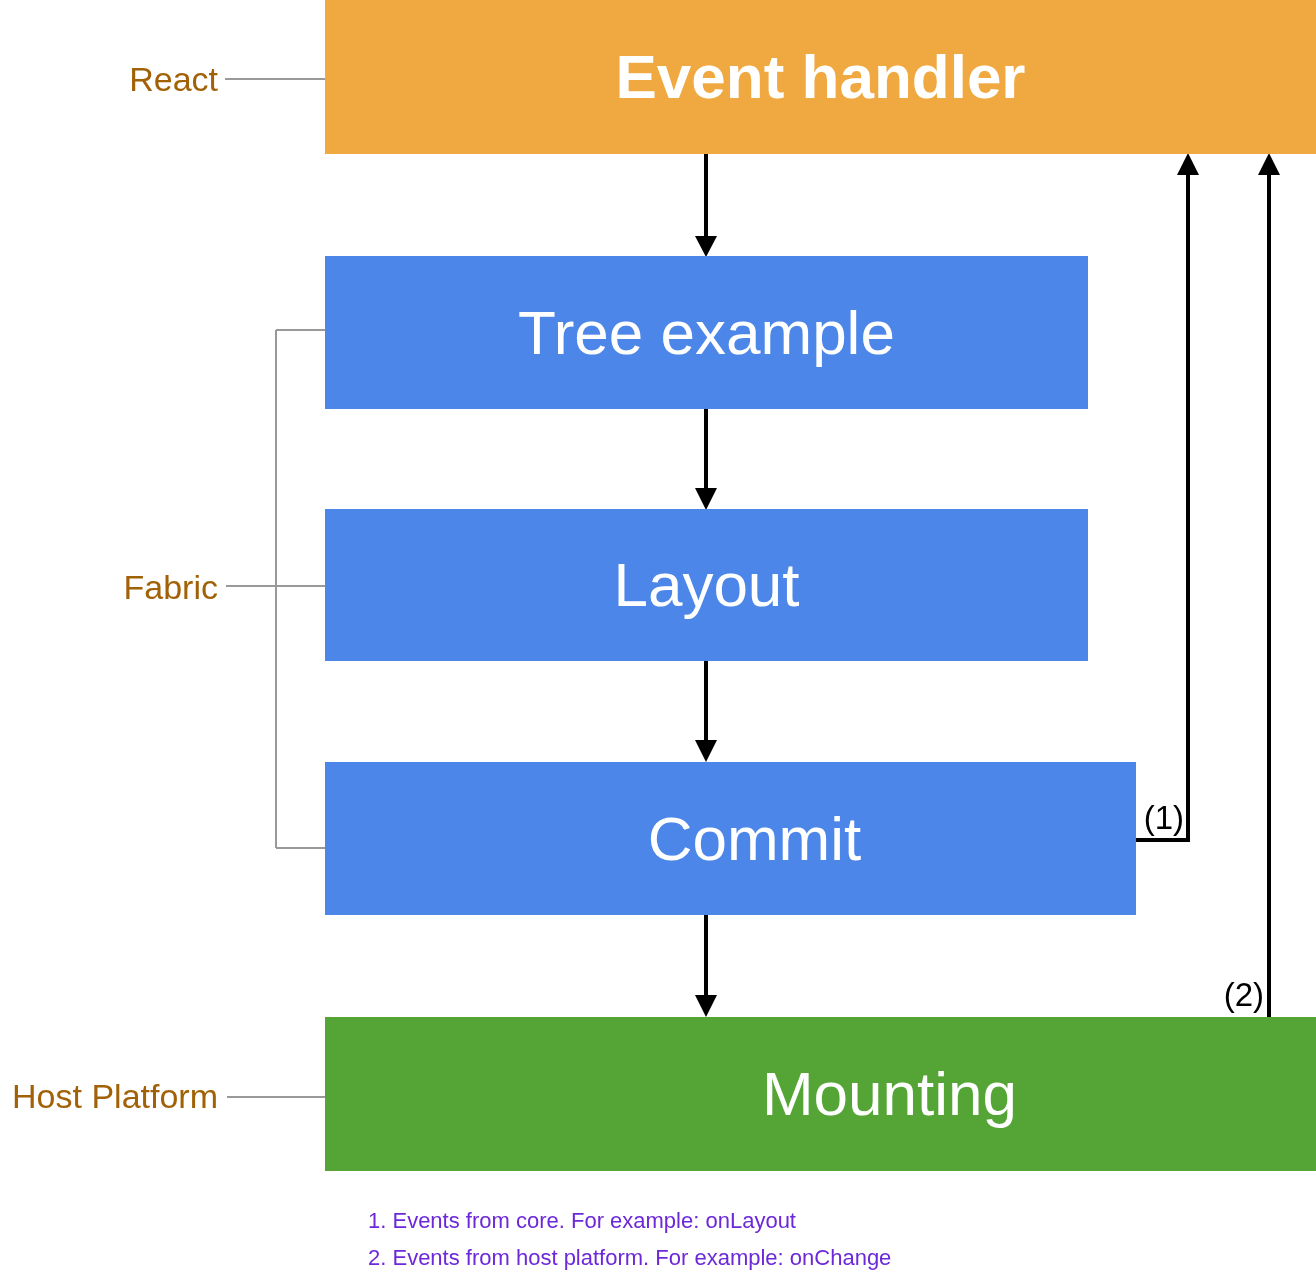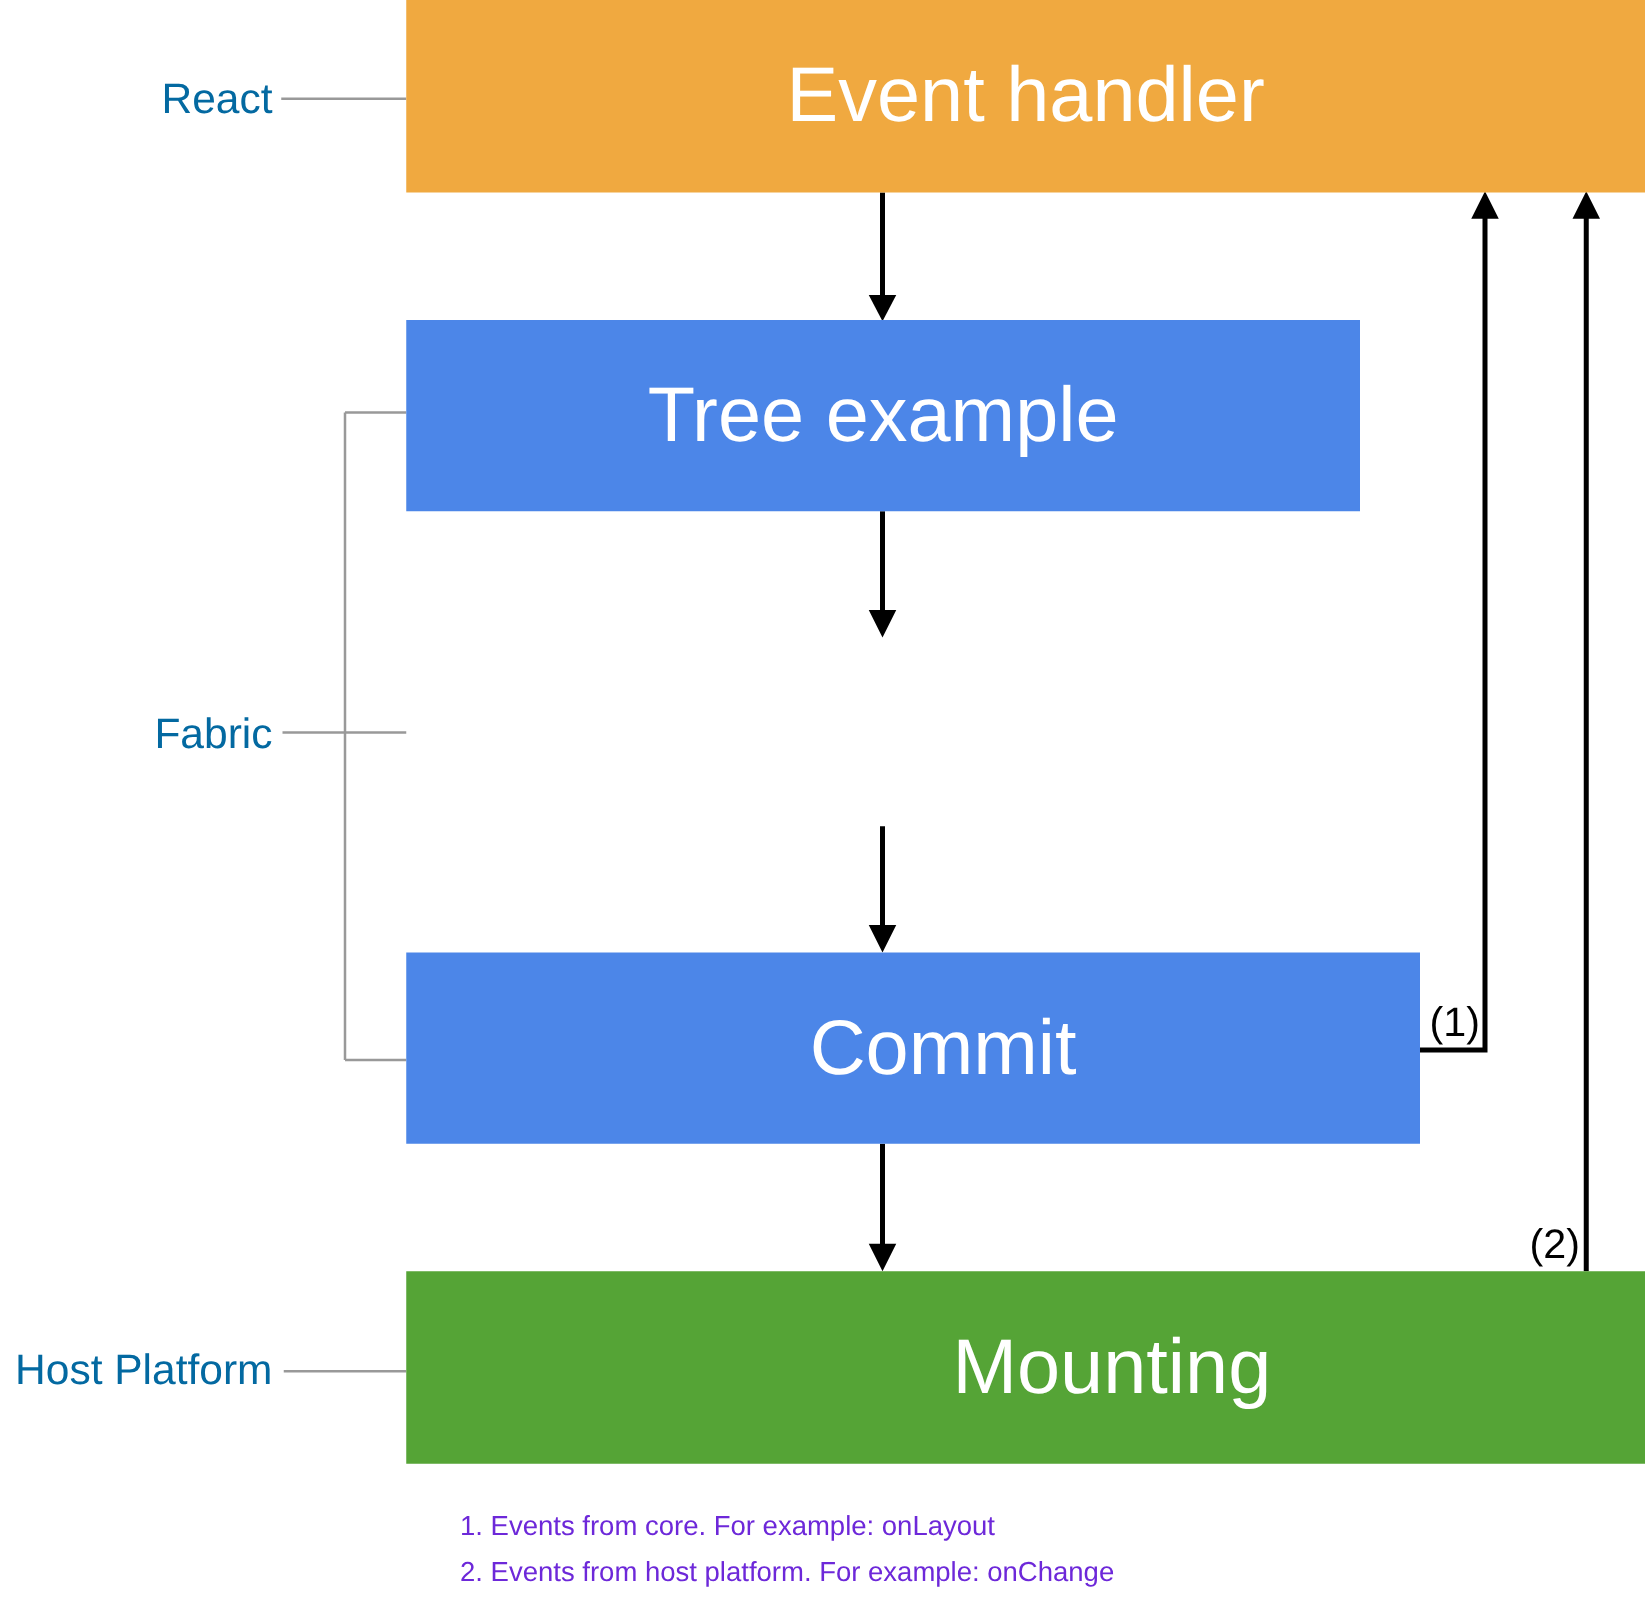--- a/index.html
+++ b/index.html
@@ -20,33 +20,33 @@
   .box {
     position: absolute;
     display: flex;
     align-items: center;
     justify-content: center;
     color: #ffffff;
     font-size: 62px;
     line-height: 1;
     white-space: nowrap;
   }
-  .box-event-handler { left: 325px; top: 0px;    width: 991px; height: 154px; }
+  .box-event-handler { left: 325px; top: 0px;    width: 991px; height: 154px; font-weight: bold; }
   .box-tree-creation { left: 325px; top: 256px;  width: 763px; height: 153px; }
   .box-layout        { left: 325px; top: 509px;  width: 763px; height: 152px; }
   .box-commit        { left: 325px; top: 762px;  width: 763px; height: 153px; }
   .box-mounting      { left: 325px; top: 1017px; width: 1129px; height: 154px; }
   .side-label {
     position: absolute;
     left: 0;
     width: 218px;
     text-align: right;
     font-size: 34px;
     line-height: 38px;
-    color: #0369a1;
+    color: #a16207;
     white-space: nowrap;
   }
   .side-label-react { top: 60px; }
   .side-label-fabric { top: 568px; }
   .side-label-host { top: 1077px; }
   .arrow-label {
     position: absolute;
     font-size: 33px;
     line-height: 36px;
     color: #000000;
@@ -114,20 +114,23 @@
   </svg>
 
   <div class="box box-event-handler" style="background-color: rgb(240, 169, 64);">
     <span>Event handler</span>
   </div>
 
   <div class="box box-tree-creation" style="background-color: rgb(76, 134, 232);">
     <span>Tree example</span>
   </div>
 
+  <div class="box box-layout" style="background-color: rgb(76, 134, 232);">
+    <span>Layout</span>
+  </div>
 
   <div class="box box-commit" style="background-color: rgb(76, 134, 232); padding-left: 48px;">
     <span>Commit</span>
   </div>
 
   <div class="box box-mounting" style="background-color: rgb(85, 164, 54);">
     <span>Mounting</span>
   </div>
 
   <div class="side-label side-label-react">React</div>

